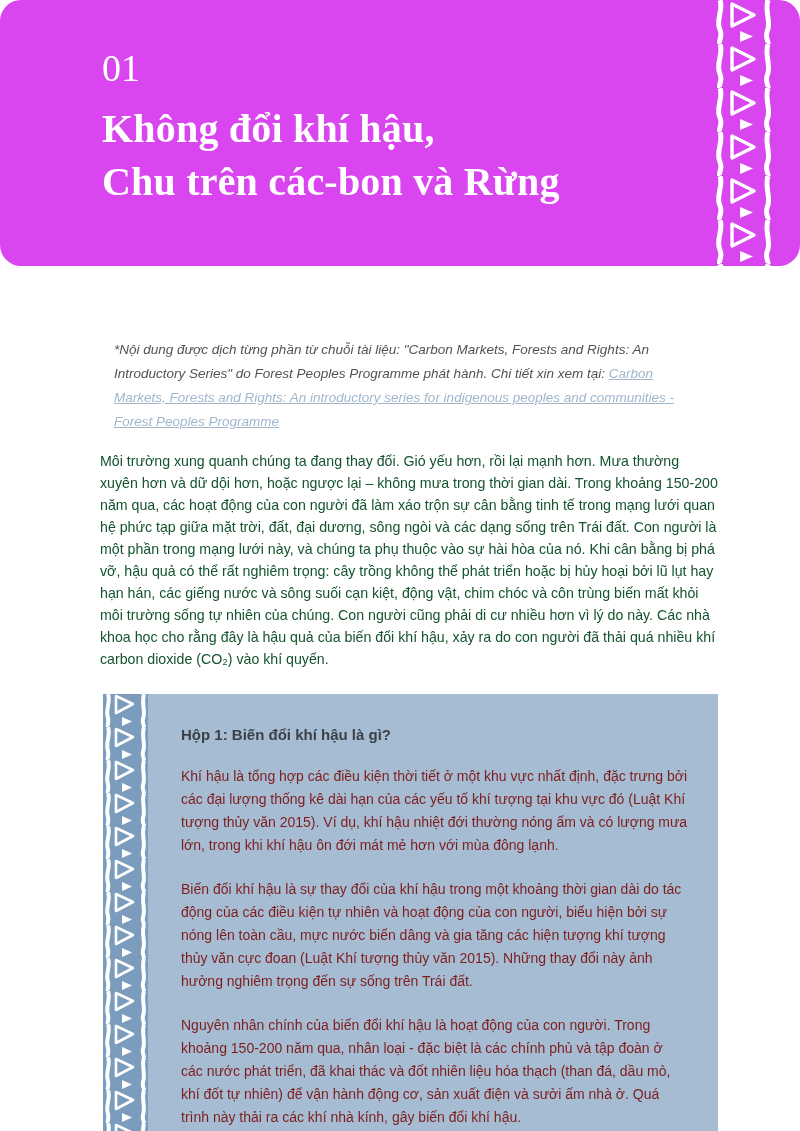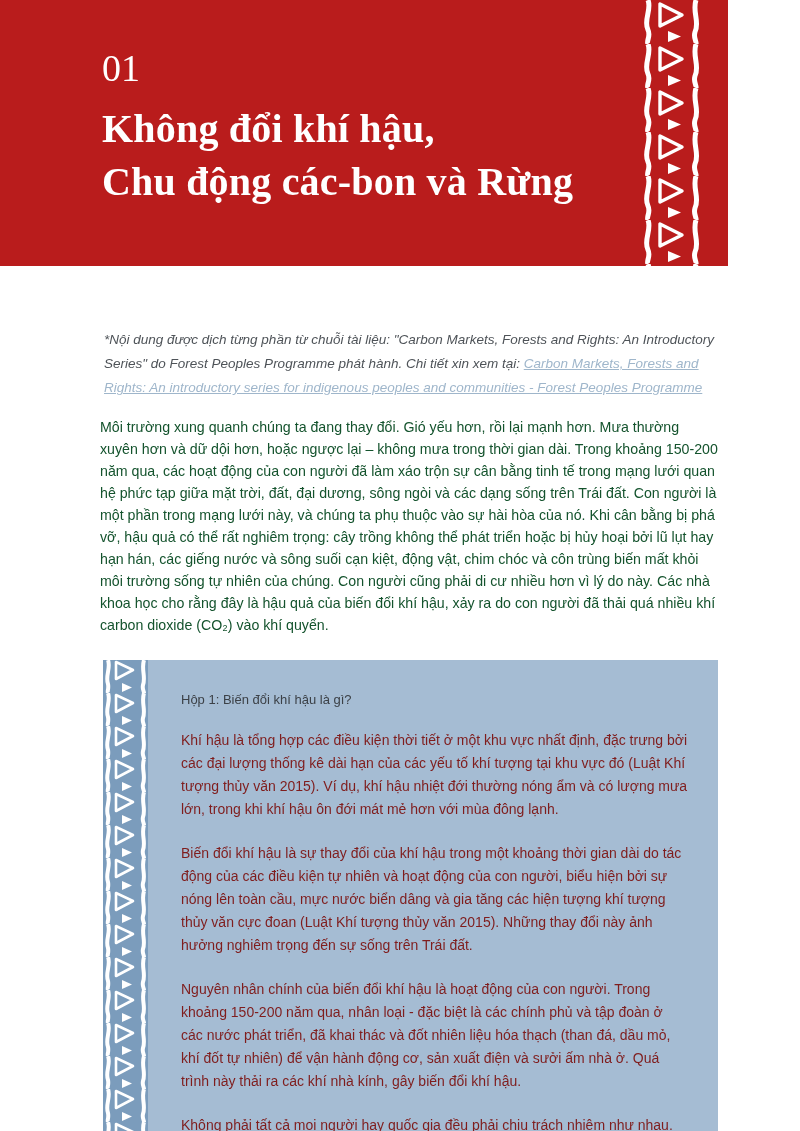--- a/index.html
+++ b/index.html
@@ -7,24 +7,25 @@
     position:relative;
     width:800px;height:1131px;
     margin:0 auto;
     background:#ffffff;
     font-family:"Liberation Sans",sans-serif;
     overflow:hidden;
   }
   
   .hero{
     position:relative;
-    width:728px;height:266px;
-    background:#b91c1c;
+    width:800px;height:266px;
+    background:#d946ef;
     box-sizing:border-box;
     padding:46px 0 0 102px;
+    border-radius:21px;
   }
   .chapter-num{
     font-family:"Liberation Serif",serif;
     font-size:38px;line-height:44px;
     color:#ffffff;font-weight:400;
   }
   .hero h1{
     margin:12px 0 0 0;
     font-family:"Liberation Serif",serif;
     font-weight:700;
@@ -36,21 +37,21 @@
     position:absolute;top:0;right:24px;
     width:64px;height:266px;display:block;
   }
   
   .main-col{
     box-sizing:border-box;
     width:800px;
     padding:58px 82px 0 100px;
   }
   .note{
-    margin:4px;
+    margin:14px;
     font-style:italic;
     font-size:13.5px;line-height:24px;
     color:#4E5358;
   }
   .note .src-link{
     color:#9FB6CB;
     text-decoration:underline;
     cursor:pointer;
   }
   .body-para{
@@ -71,40 +72,40 @@
   }
   .box-strip svg{position:absolute;inset:0;display:block;}
   .box-content{
     flex:1;
     background:#A5BCD3;
     box-sizing:border-box;
     padding:32px 30px 34px 33px;
   }
   .box-title{
     margin:0 0 22px 0;
-    font-size:13px;font-weight:400;
+    font-size:15px;font-weight:700;
     color:#3C4147;
   }
   .box-content p{
     margin:0 0 21px 0;
     font-size:14px;line-height:23px;
     color:#7f1d1d;
   }
   .box-content p:last-child{margin-bottom:0;}
 </style>
 </head>
 <body>
 
 <div class="page">
 
   <header class="hero">
     <div class="chapter-num">01</div>
     <h1>
       <span>Không đổi khí hậu,</span><br>
-      <span>Chu động các-bon và Rừng</span>
+      <span>Chu trên các-bon và Rừng</span>
     </h1>
 
     <svg class="strip-right" xmlns="http://www.w3.org/2000/svg" width="64" height="266">
       <defs>
         <pattern id="patR" width="64" height="44" patternUnits="userSpaceOnUse">
           <path d="M8 0 C12 10, 3 20, 8 30 C11 36, 6 41, 8 44" fill="none" stroke="#fff" stroke-width="5"></path>
           <path d="M56 0 C52 12, 60 22, 55 32 C53 38, 57 42, 56 44" fill="none" stroke="#fff" stroke-width="5"></path>
           <polygon points="20,4 20,26 42,15" fill="none" stroke="#fff" stroke-width="3.4" stroke-linejoin="round"></polygon>
           <polygon points="28,31 28,42 41,36.5" fill="#fff"></polygon>
         </pattern>

